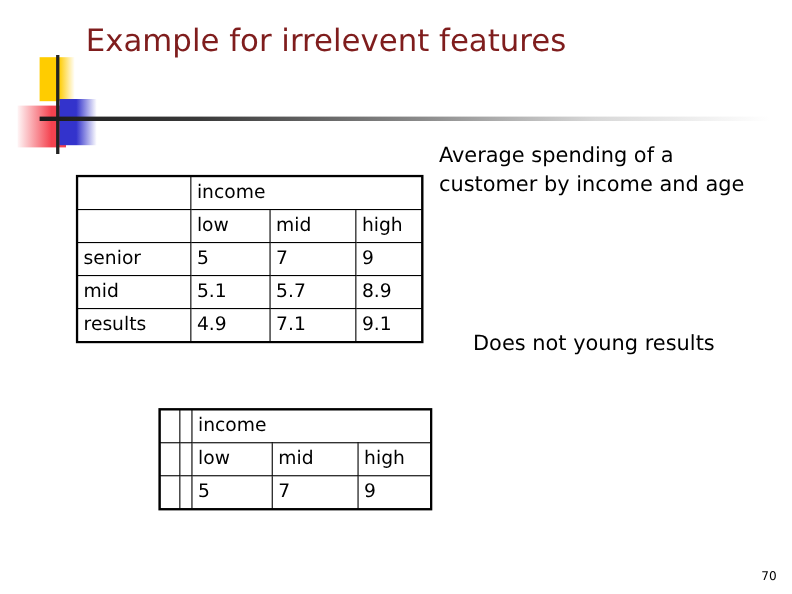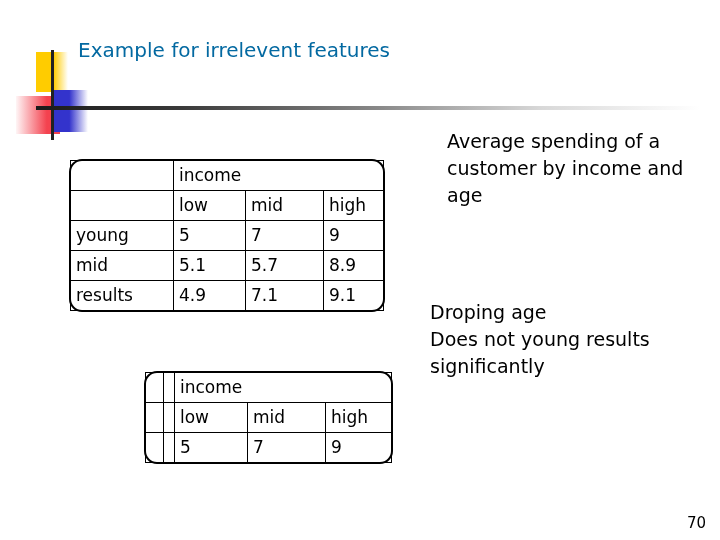--- a/index.html
+++ b/index.html
@@ -53,47 +53,46 @@
     top: 0px;
     width: 3px;
     height: 90px;
     background: #222222;
   }
 
   
   #slide-title {
     position: absolute;
     left: 78px;
-    top: 33px;
-    font-size: 20px;
+    top: 20px;
+    font-size: 28px;
     line-height: 34px;
     letter-spacing: 0px;
     white-space: nowrap;
-    color: #0369a1;
+    color: #7f1d1d;
   }
 
   
   #title-rule {
     position: absolute;
     left: 36px;
     top: 106px;
     width: 664px;
     height: 4px;
     background: linear-gradient(to right, #1a1a1a 0%, #3a3a3a 22%, #8a8a8a 52%, #d8d8d8 76%, #ffffff 100%);
   }
 
   
   .data-table {
     position: absolute;
     border-collapse: collapse;
     table-layout: fixed;
     font-size: 17px;
     line-height: 20px;
     background: #ffffff;
-    border-radius: 12px;
   }
   .data-table td {
     border: 1.5px solid #000000;
     padding: 3px 5px 4px 5px;
     vertical-align: middle;
     text-align: left;
     height: 30px;
     box-sizing: border-box;
     overflow: hidden;
     white-space: nowrap;
@@ -138,29 +137,28 @@
     left: 430px;
     top: 299px;
     width: 285px;
   }
   .side-text .line {
     display: block;
     white-space: nowrap;
   }
   #caption-block .line {
     white-space: normal;
-    margin-left: 48px;
   }
 
   
   #page-number {
     position: absolute;
     right: 14px;
     bottom: 10px;
-    font-size: 15px;
+    font-size: 11px;
     line-height: 13px;
     color: #000000;
   }
 </style>
 </head>
 <body>
 
 <div id="logo-mark">
   <div class="sq sq-yellow"></div>
   <div class="sq sq-red"></div>
@@ -178,21 +176,21 @@
       <td class="c-label"></td>
       <td class="c-low" colspan="3">income</td>
     </tr>
     <tr>
       <td class="c-label"></td>
       <td class="c-low">low</td>
       <td class="c-mid">mid</td>
       <td class="c-high">high</td>
     </tr>
     <tr>
-      <td class="c-label">young</td>
+      <td class="c-label">senior</td>
       <td class="c-low">5</td>
       <td class="c-mid">7</td>
       <td class="c-high">9</td>
     </tr>
     <tr>
       <td class="c-label">mid</td>
       <td class="c-low">5.1</td>
       <td class="c-mid">5.7</td>
       <td class="c-high">8.9</td>
     </tr>
@@ -227,18 +225,16 @@
       <td class="c-high">9</td>
     </tr>
   </tbody>
 </table>
 
 <div class="side-text" id="caption-block">
   <span class="line">Average spending of a customer by income and age</span>
 </div>
 
 <div class="side-text" id="notes-block">
-  <span class="line">Droping age</span>
   <span class="line">Does not young results</span>
-  <span class="line">significantly</span>
 </div>
 
 <div id="page-number">70</div>
 
 </body></html>

